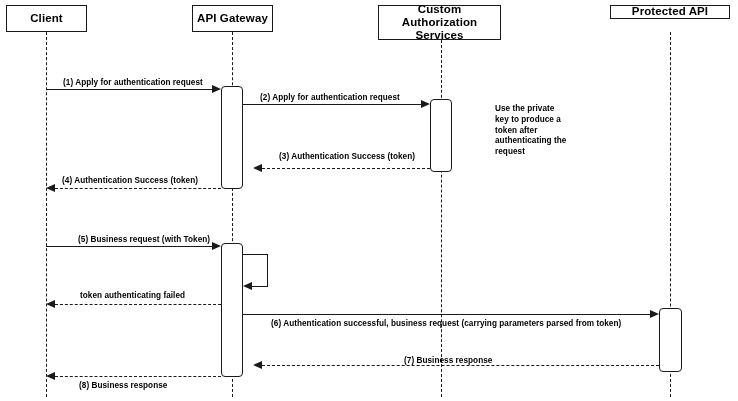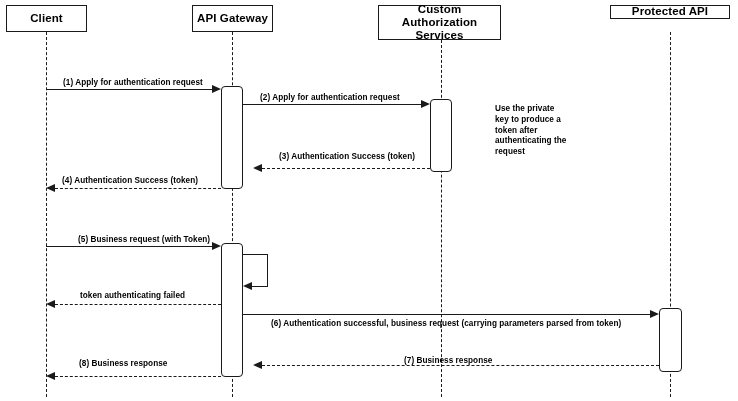--- a/index.html
+++ b/index.html
@@ -140,17 +140,17 @@
   <div class="arrow-head left" style="left:46px;top:299.5px;"></div>
 
   <div class="msg-label" style="left:271px;top:303px;margin-top:16px;">(6) Authentication successful, business request (carrying parameters parsed from token)</div>
   <div class="msg-line" style="left:243px;top:314px;width:407px;"></div>
   <div class="arrow-head right" style="left:650px;top:309.5px;"></div>
 
   <div class="msg-label" style="left:404px;top:356px;">(7) Business response</div>
   <div class="msg-line dashed" style="left:262px;top:365px;width:397px;"></div>
   <div class="arrow-head left" style="left:253px;top:360.5px;"></div>
 
-  <div class="msg-label" style="left:79px;top:359px;">(8) Business response</div>
+  <div class="msg-label" style="left:79px;top:381px;">(8) Business response</div>
   <div class="msg-line dashed" style="left:55px;top:376px;width:166px;"></div>
   <div class="arrow-head left" style="left:46px;top:371.5px;"></div>
 
 </div>
 
 </body></html>

